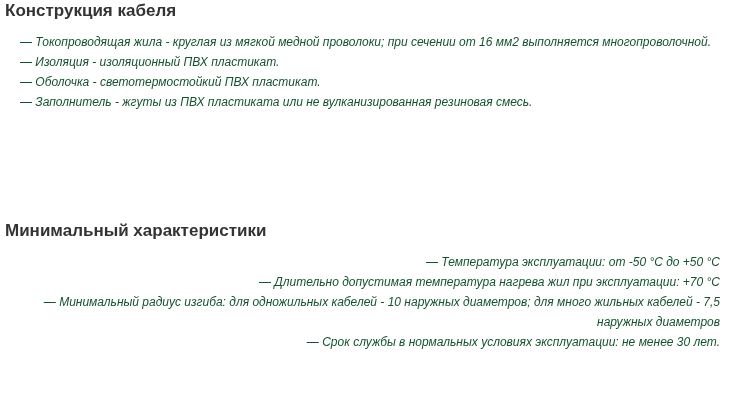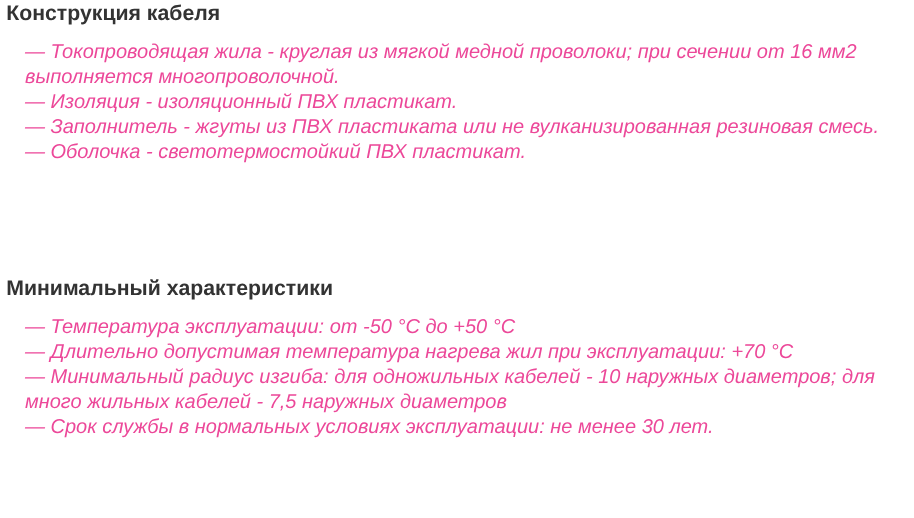--- a/index.html
+++ b/index.html
@@ -29,40 +29,40 @@
     .item-list {
       position: absolute;
       left: 20px;
       width: 700px;
       margin: 0;
       padding: 0;
       list-style: none;
     }
     .item-list li {
       font-style: italic;
-      font-size: 16px;
+      font-size: 12px;
       line-height: 20px;
-      color: #ec4899;
+      color: #14532d;
       margin: 0;
       padding: 0;
     }
     #title-construction { top: 1px; }
     #list-construction { top: 32px; }
     #title-specs { top: 221px; }
-    #list-specs { top: 252px; }
+    #list-specs { top: 252px; text-align: right; }
   </style>
 </head>
 <body>
 
 <h2 id="title-construction" class="section-title">Конструкция кабеля</h2>
 <ul id="list-construction" class="item-list">
   <li>— Токопроводящая жила - круглая из мягкой медной проволоки; при сечении от 16 мм2 выполняется многопроволочной.</li>
   <li>— Изоляция - изоляционный ПВХ пластикат.</li>
+  <li>— Оболочка - светотермостойкий ПВХ пластикат.</li>
   <li>— Заполнитель - жгуты из ПВХ пластиката или не вулканизированная резиновая смесь.</li>
-  <li>— Оболочка - светотермостойкий ПВХ пластикат.</li>
 </ul>
 
 <h2 id="title-specs" class="section-title">Минимальный характеристики</h2>
 <ul id="list-specs" class="item-list">
   <li>— Температура эксплуатации: от -50  °C до +50  °C</li>
   <li>— Длительно допустимая температура нагрева жил при эксплуатации: +70  °C</li>
   <li>— Минимальный радиус изгиба: для одножильных кабелей - 10 наружных диаметров; для много жильных кабелей - 7,5 наружных диаметров</li>
   <li>— Срок службы в нормальных условиях эксплуатации: не менее 30 лет.</li>
 </ul>
 

